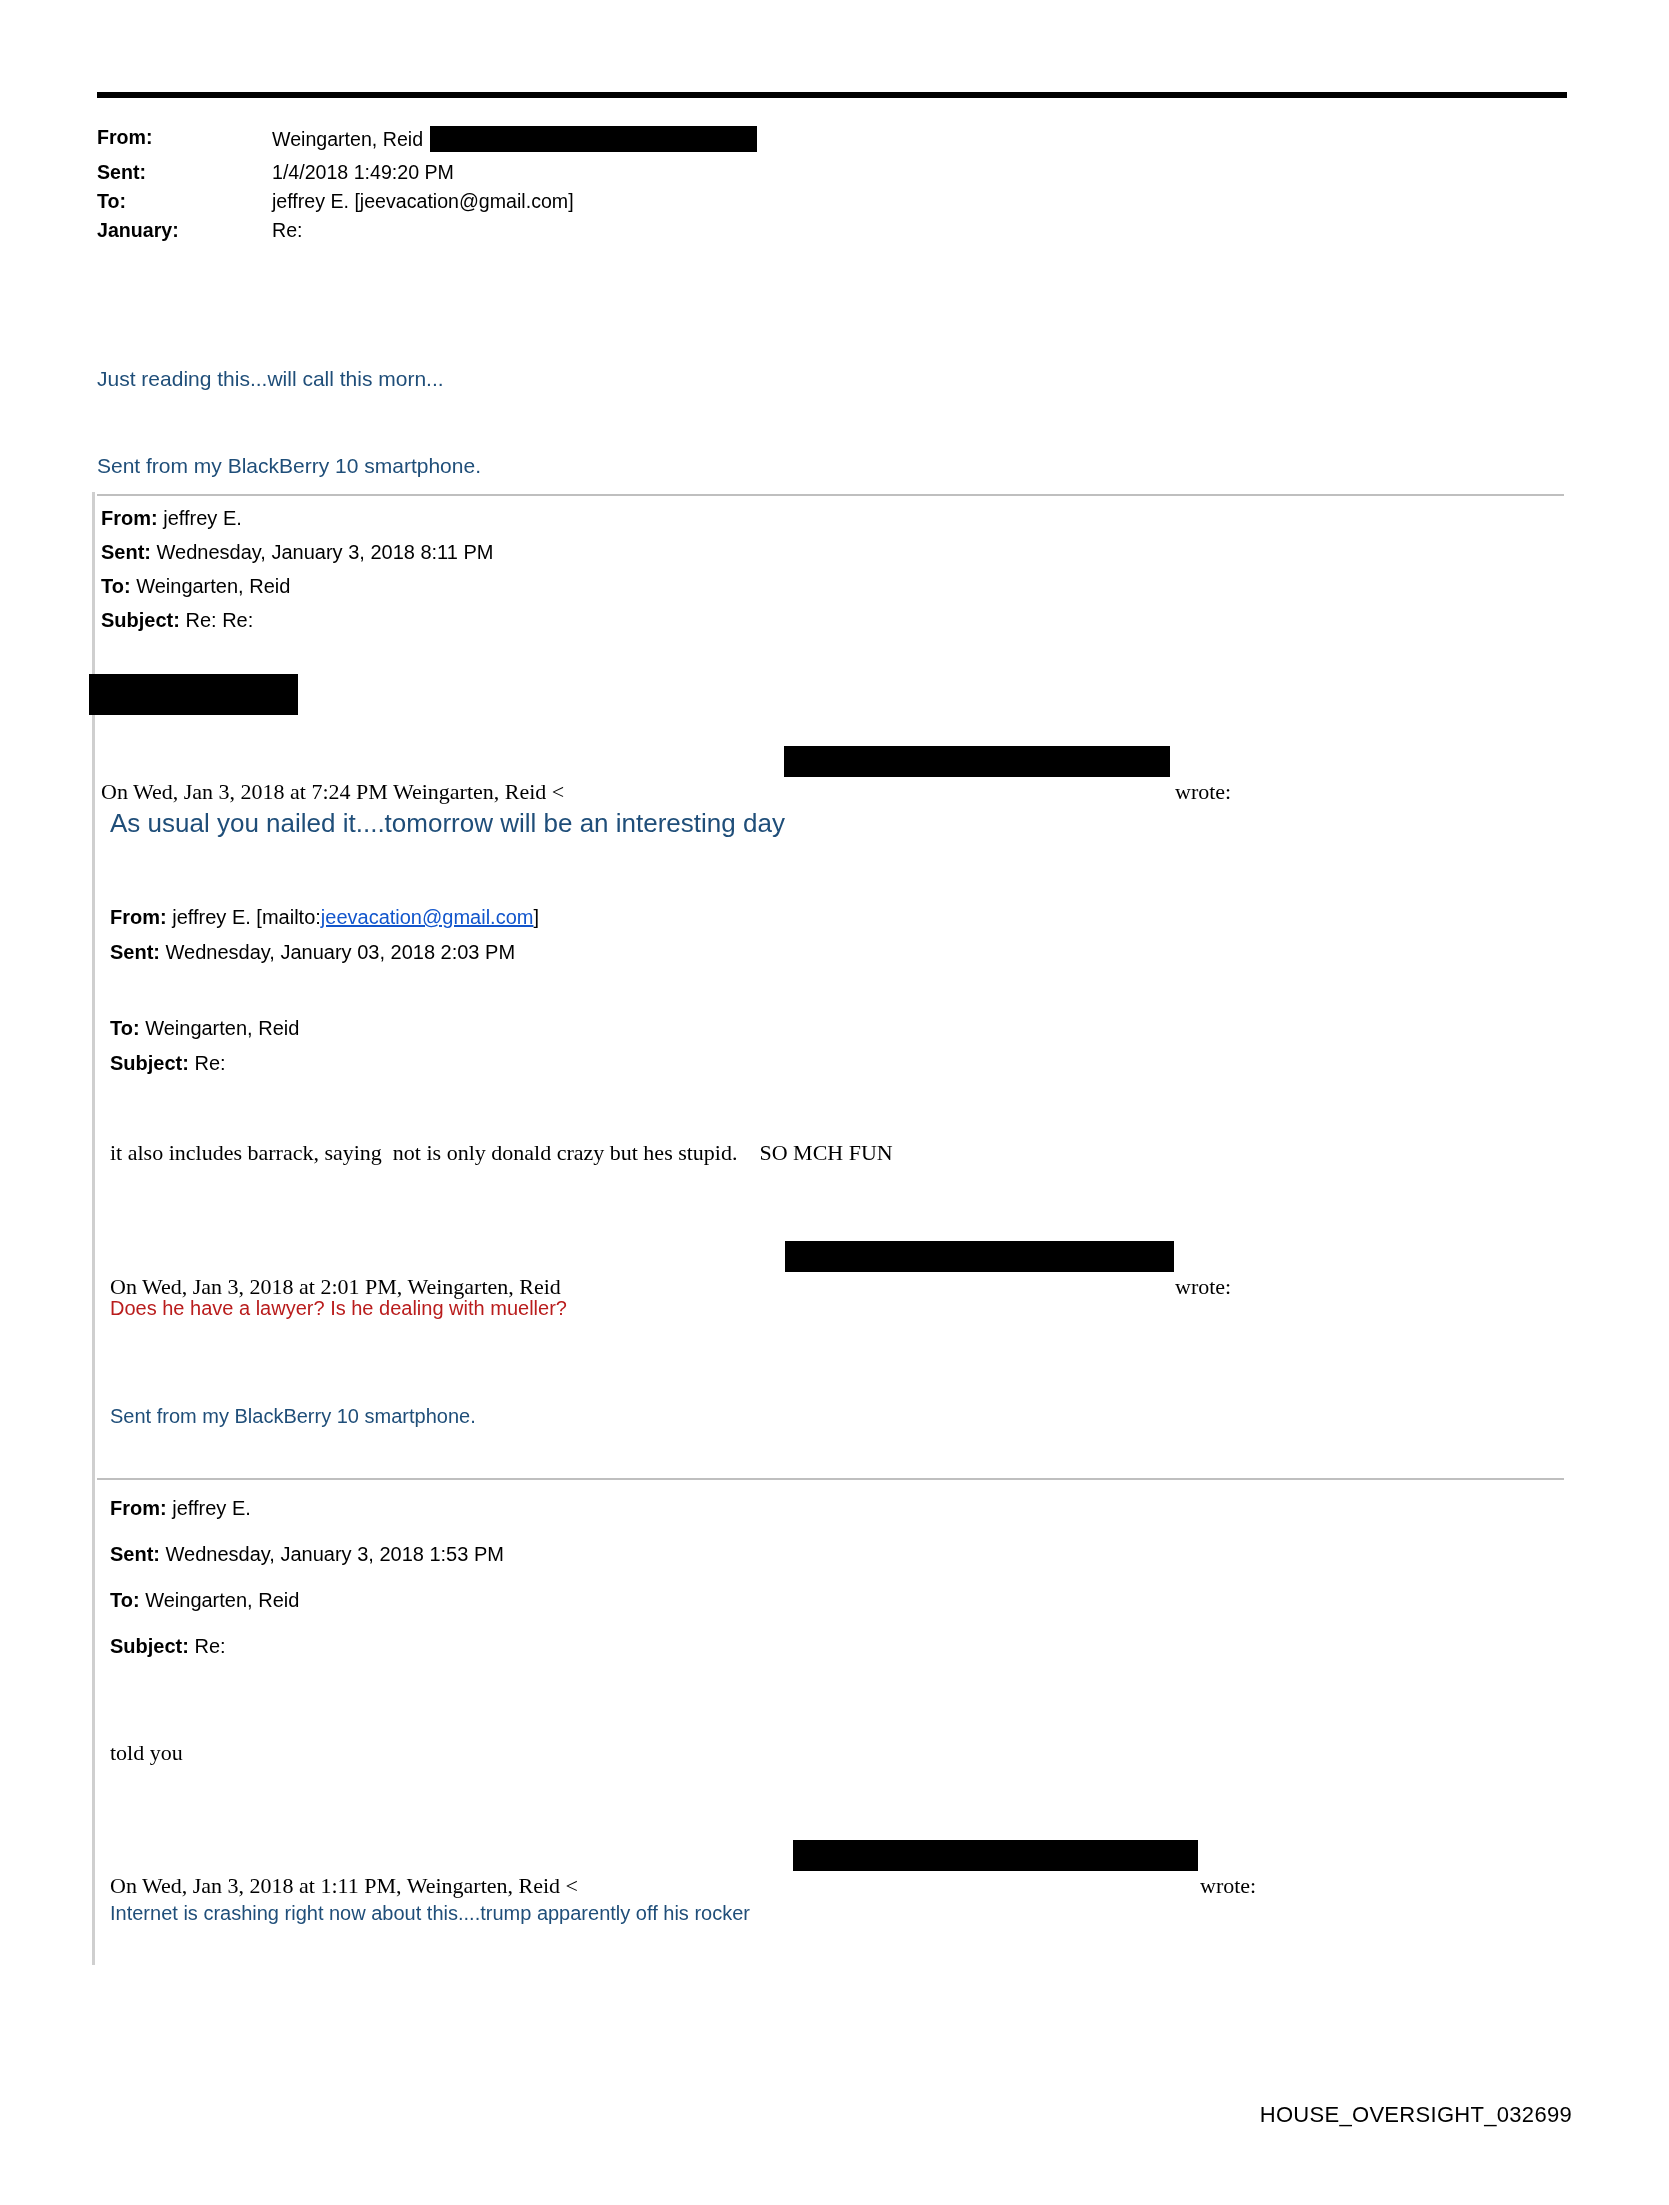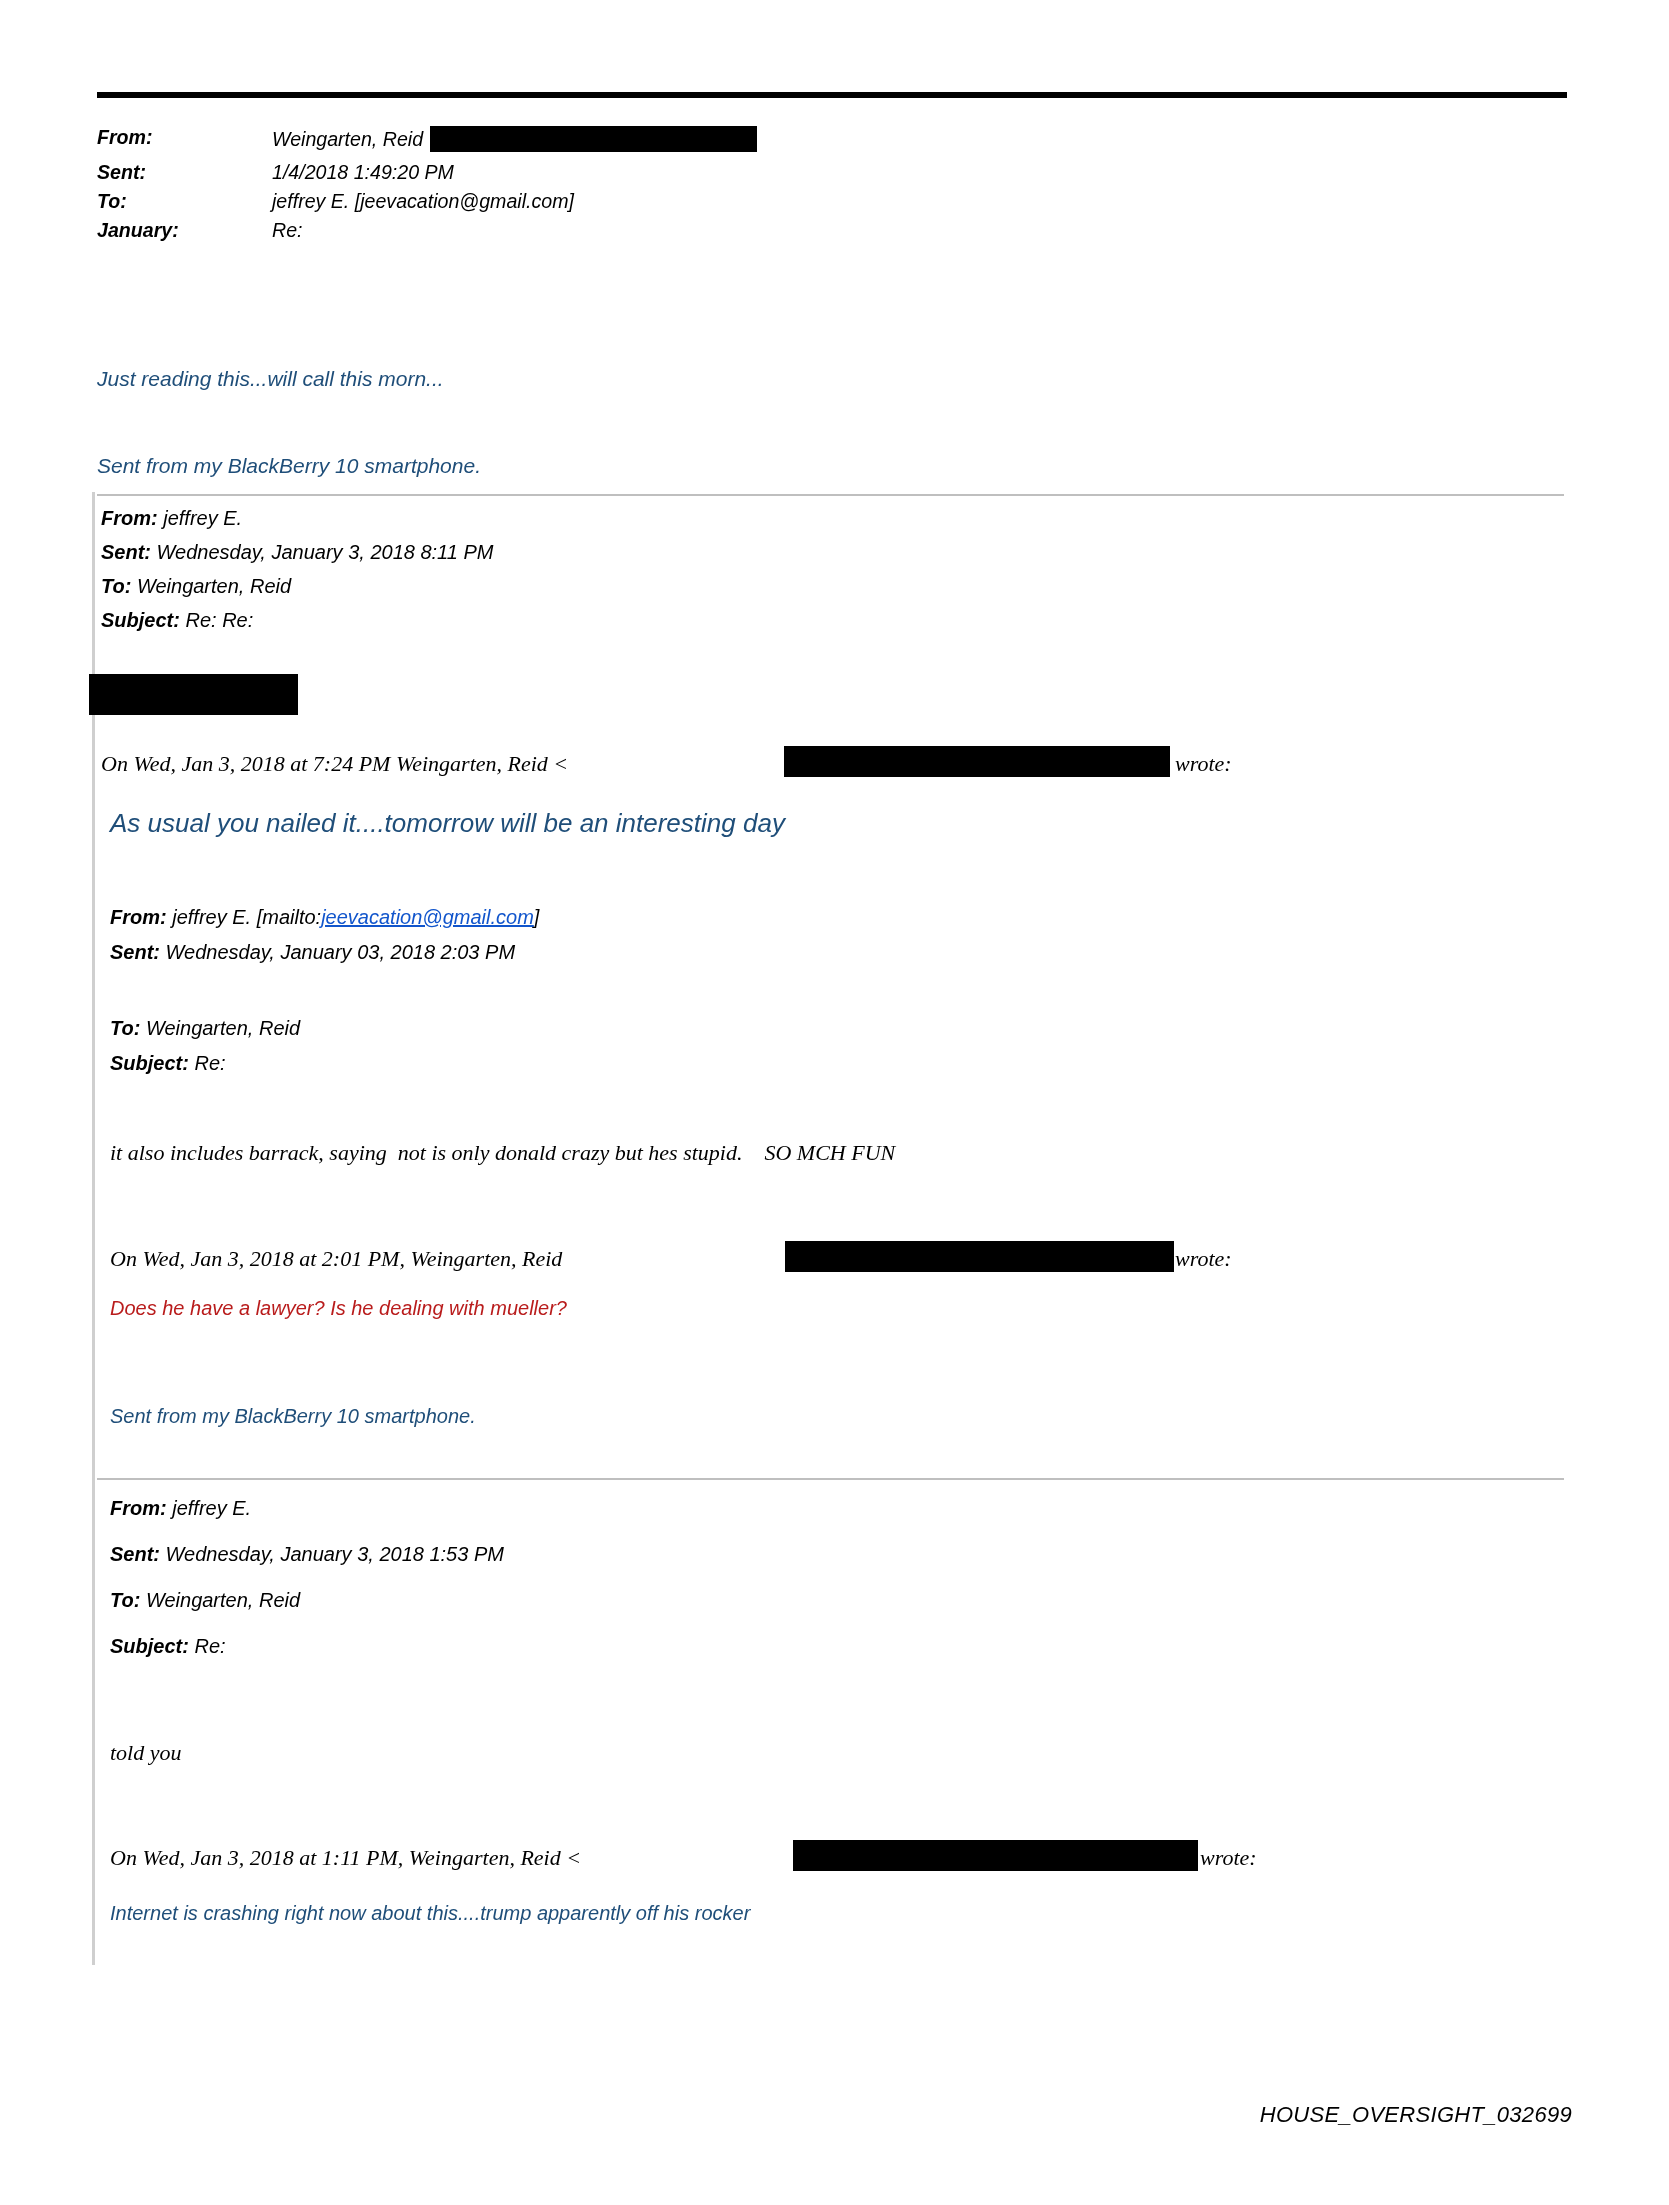--- a/index.html
+++ b/index.html
@@ -14,21 +14,20 @@
     color: #000000;
     position: relative;
     overflow: hidden;
   }
   .page {
     position: relative;
     width: 1669px;
     height: 2205px;
     box-sizing: border-box;
     padding: 0;
-    font-style: italic;
   }
   .top-rule {
     position: absolute;
     left: 97px;
     top: 92px;
     width: 1470px;
     height: 5.9px;
     background: #000;
   }
 
@@ -123,20 +122,21 @@
     top: 674px;
     width: 209px;
     height: 41px;
     background: #000;
   }
 
   
   .serif {
     font-family: "Liberation Serif", serif;
     font-size: 22px;
+    margin-top: 28px;
   }
   .wrote-1 {
     position: absolute;
     left: 101px;
     top: 751px;
     white-space: pre;
   }
   .redact-w1 {
     position: absolute;
     left: 784px;

